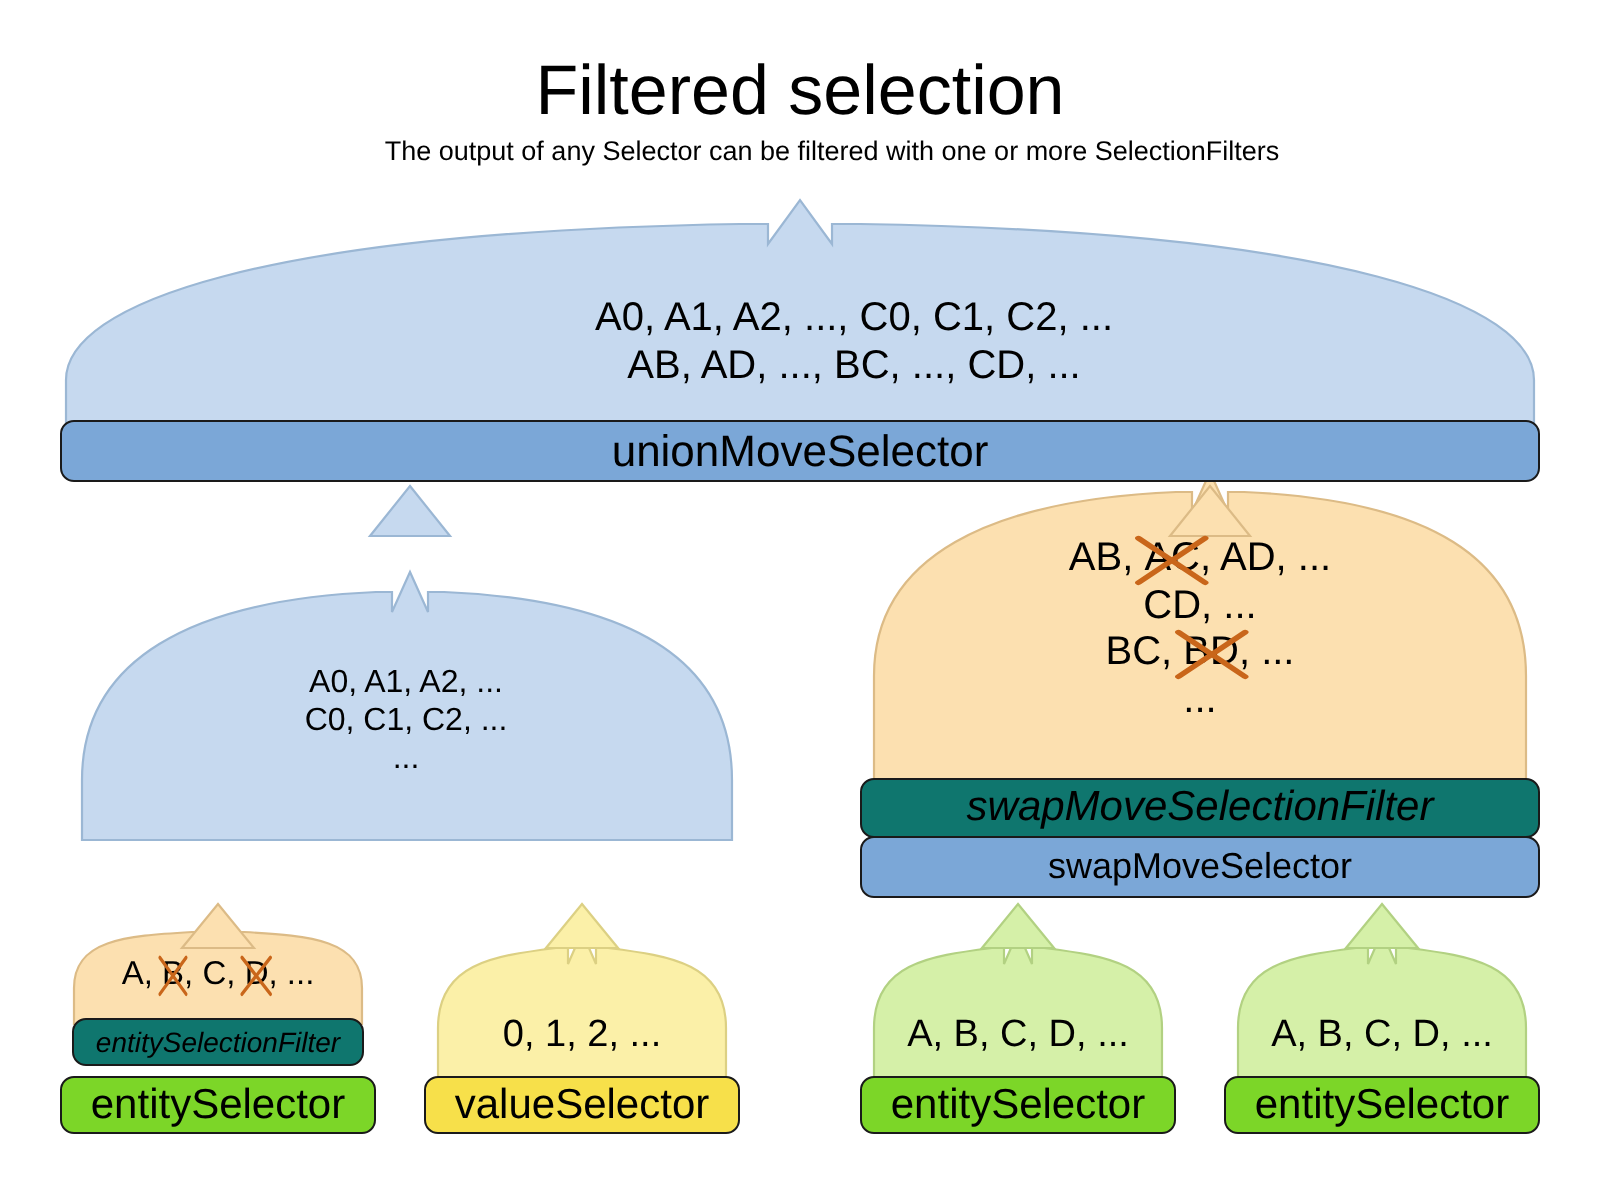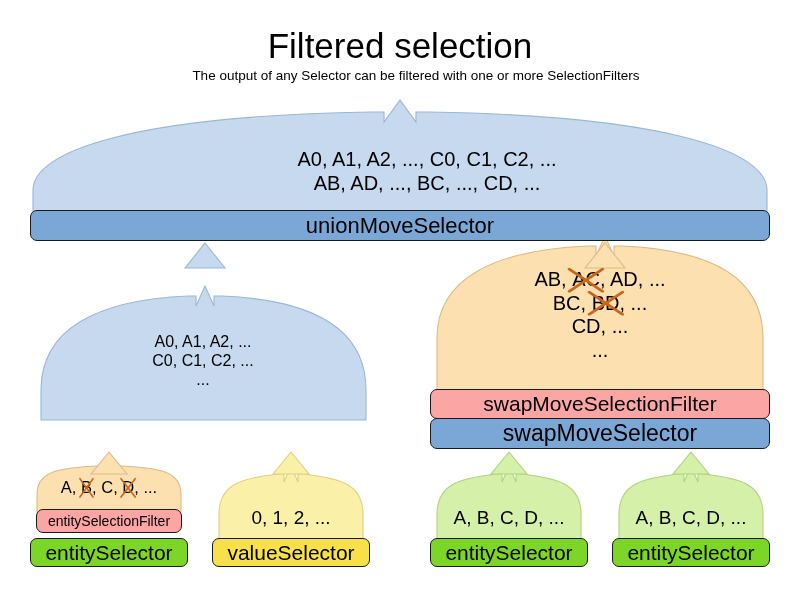--- a/index.html
+++ b/index.html
@@ -27,21 +27,21 @@
   #domes{position:absolute;left:0;top:0;width:800px;height:600px;}
 
   
   .bar{
     position:absolute;box-sizing:border-box;
     border:1.4px solid #1a1a1a;border-radius:7px;
     display:flex;align-items:center;justify-content:center;
     text-align:center;white-space:nowrap;
   }
   .bar.blue{background:#7BA7D7;text-align:center;}
-  .bar.orange{background:#fca5a5;}
+  .bar.orange{background:#0f766e;font-style:italic;}
   .bar.green{background:#7CD628;}
   .bar.yellow{background:#F7E04A;}
 
   
   .domeText{
     position:absolute;text-align:center;white-space:nowrap;
     line-height:1.18;
   }
   .strike{position:relative;display:inline-block;}
   .strike svg{
@@ -164,25 +164,25 @@
     <div>A0, A1, A2, ...</div>
     <div>C0, C1, C2, ...</div>
     <div>...</div>
   </div>
 
   <div class="domeText" style="left:430px;top:268px;width:340px;font-size:20px;">
       <div><span>AB, </span><span class="strike">AC<svg viewBox="0 0 100 100" preserveAspectRatio="none">
             <line x1="6" y1="8" x2="94" y2="92" stroke="#C9661A" stroke-width="9" stroke-linecap="round"></line>
             <line x1="94" y1="8" x2="6" y2="92" stroke="#C9661A" stroke-width="9" stroke-linecap="round"></line>
           </svg></span><span>, AD, ...</span></div>
+      <div><span>CD, ...</span></div>
       <div><span>BC, </span><span class="strike">BD<svg viewBox="0 0 100 100" preserveAspectRatio="none">
             <line x1="6" y1="8" x2="94" y2="92" stroke="#C9661A" stroke-width="9" stroke-linecap="round"></line>
             <line x1="94" y1="8" x2="6" y2="92" stroke="#C9661A" stroke-width="9" stroke-linecap="round"></line>
           </svg></span><span>, ...</span></div>
-      <div><span>CD, ...</span></div>
       <div><span>...</span></div>
     </div>
 
   <div class="domeText" style="left:30px;top:478px;width:158px;font-size:16.5px;">
       <div><span>A, </span><span class="strike">B<svg viewBox="0 0 100 100" preserveAspectRatio="none">
             <line x1="6" y1="8" x2="94" y2="92" stroke="#C9661A" stroke-width="9" stroke-linecap="round"></line>
             <line x1="94" y1="8" x2="6" y2="92" stroke="#C9661A" stroke-width="9" stroke-linecap="round"></line>
           </svg></span><span>, C, </span><span class="strike">D<svg viewBox="0 0 100 100" preserveAspectRatio="none">
             <line x1="6" y1="8" x2="94" y2="92" stroke="#C9661A" stroke-width="9" stroke-linecap="round"></line>
             <line x1="94" y1="8" x2="6" y2="92" stroke="#C9661A" stroke-width="9" stroke-linecap="round"></line>
@@ -203,21 +203,21 @@
 
   <div class="bar blue" style="left:30px;top:210px;width:740px;height:31px;font-size:22px;">
     <span>unionMoveSelector</span>
   </div>
 
 
   <div class="bar orange" style="left:430px;top:389px;width:340px;height:30px;font-size:21px;">
     <span>swapMoveSelectionFilter</span>
   </div>
 
-  <div class="bar blue" style="left:430px;top:418px;width:340px;height:31px;font-size:23px;">
+  <div class="bar blue" style="left:430px;top:418px;width:340px;height:31px;font-size:18px;">
     <span>swapMoveSelector</span>
   </div>
 
   <div class="bar orange" style="left:36px;top:509px;width:146px;height:24px;font-size:14px;">
     <span>entitySelectionFilter</span>
   </div>
 
   <div class="bar green" style="left:30px;top:538px;width:158px;height:29px;font-size:21px;">
     <span>entitySelector</span>
   </div>

